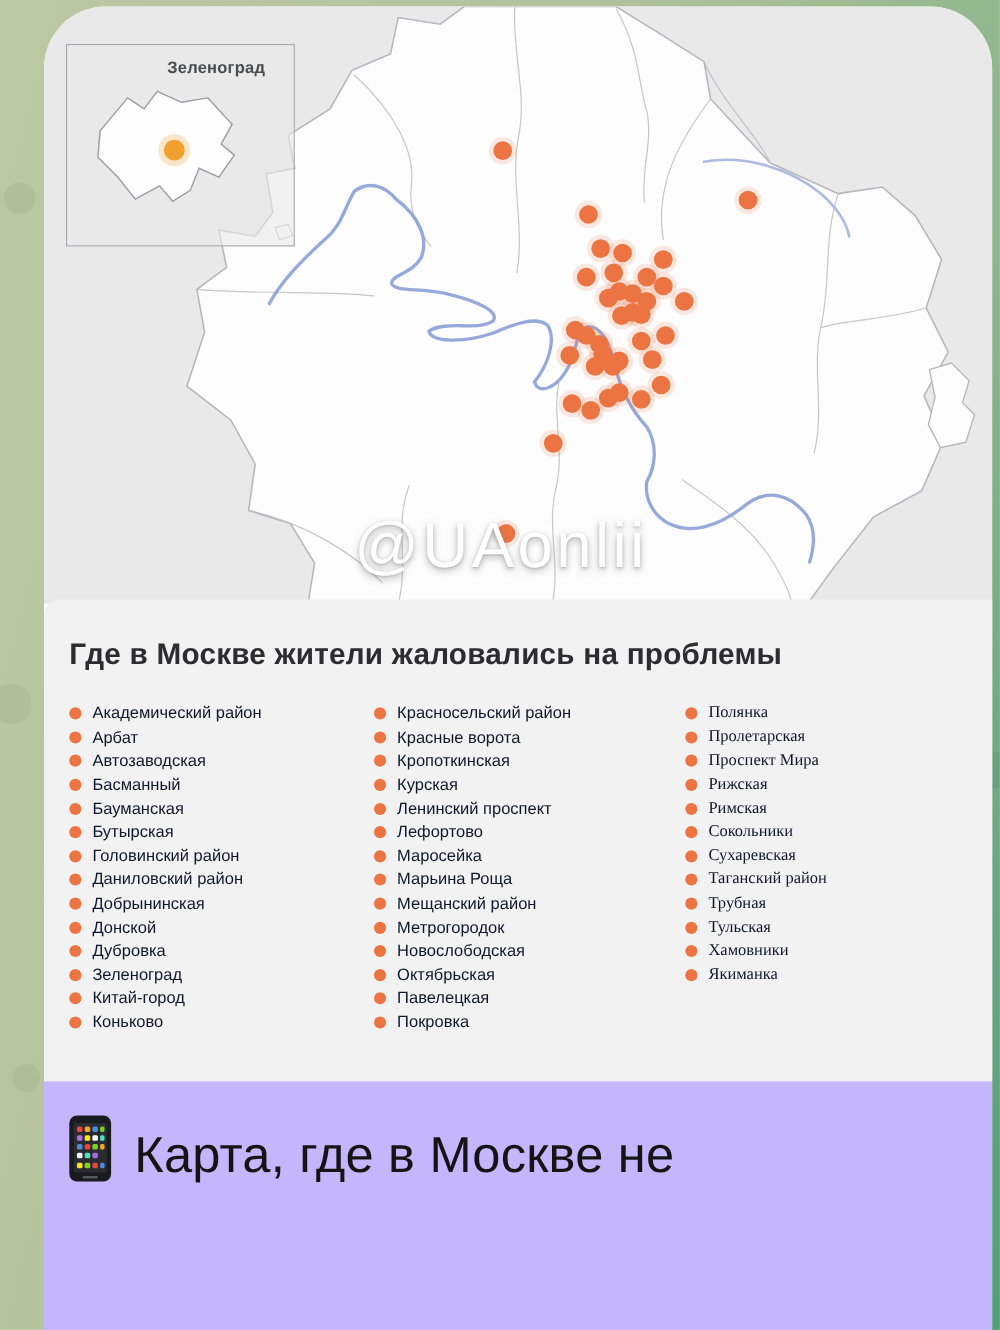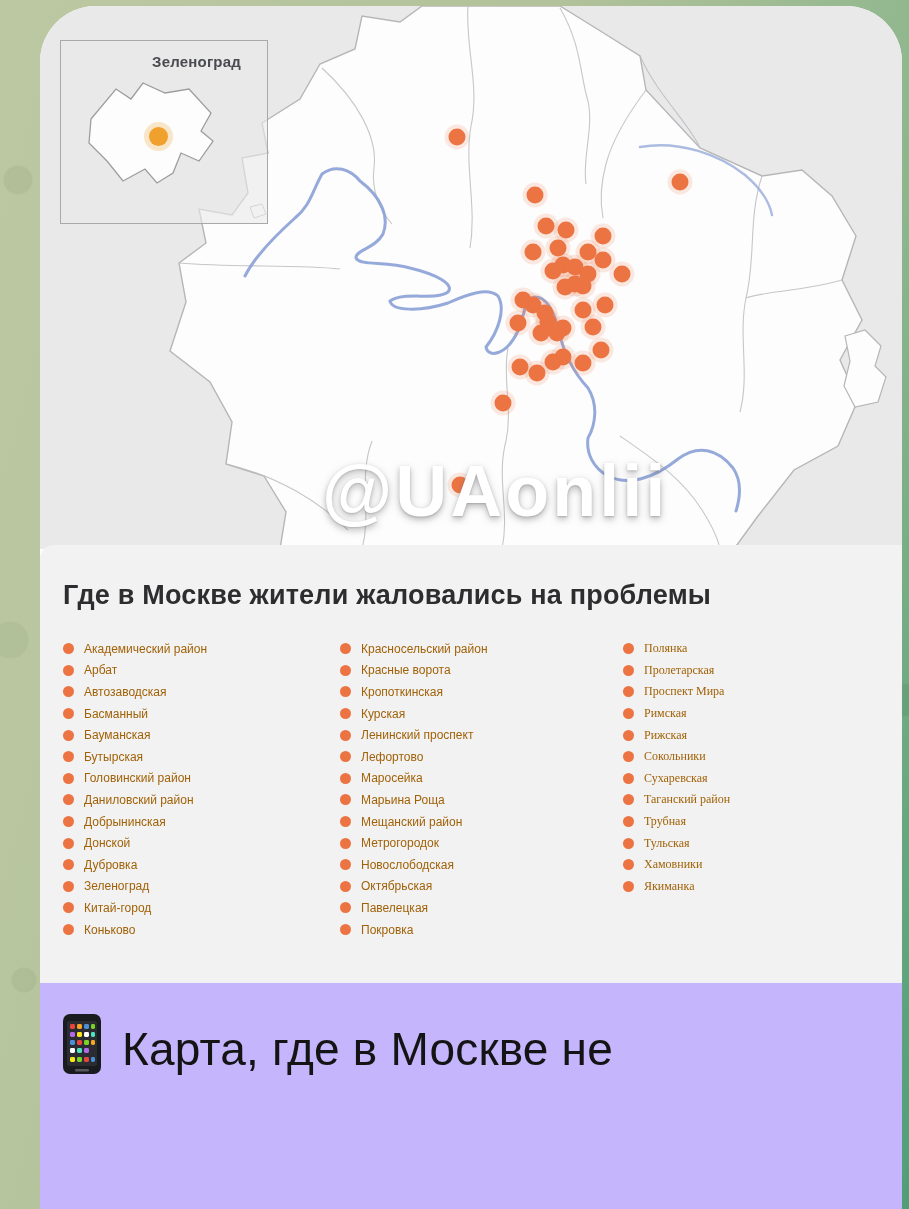--- a/index.html
+++ b/index.html
@@ -30,34 +30,34 @@
     background:#ec7443; box-shadow:0 0 0 4px rgba(236,116,67,.16);
     transform:translate(-50%,-50%); }
 
   .inset { position:absolute; left:20px; top:34px; width:208px; height:184px;
     border:1px solid #a9a9ad; background:rgba(233,233,234,.6); }
   .inset-label { position:absolute; right:26px; top:12px; font-size:15px;
     font-weight:bold; color:#4a4b4e; letter-spacing:.2px; }
   .inset-dot { position:absolute; left:88px; top:86px; width:19px; height:19px;
     border-radius:50%; background:#f0a02c; box-shadow:0 0 0 5px rgba(240,160,44,.25); }
 
-  .watermark { position:absolute; left:282px; top:444px; font-size:72px;
-    font-weight:bold; color:#ffffff; letter-spacing:3px; white-space:nowrap;
+  .watermark { position:absolute; left:282px; top:456px; font-size:58px;
+    font-weight:normal; color:#ffffff; letter-spacing:3px; white-space:nowrap;
     text-shadow:0 3px 7px rgba(110,110,115,.50), 0 1px 2px rgba(110,110,115,.35); }
 
   
   .panel { position:absolute; left:0; top:539px; width:892px; height:438px;
     background:#f2f2f3; border-radius:14px 14px 0 0; padding:32px 0 0 23px; }
   .panel-title { color:#2d2d2f; font-weight:bold; font-size:27px;
     line-height:37px; letter-spacing:.2px; margin-bottom:24px; }
   .cols { display:flex; }
   .col { list-style:none; }
   .col-0 { width:277px; } .col-1 { width:283px; } .col-2 { width:254px;font-family:Liberation Serif, serif; }
   .col li { display:flex; align-items:center; gap:10px; height:21.6px;
-    font-size:12px; color:#a16207; white-space:nowrap; }
+    font-size:15px; color:#0f172a; white-space:nowrap; }
   .bullet { width:11px; height:11px; border-radius:50%; background:#ec7443;
     flex:0 0 11px; }
 
   
   .caption-section { position:absolute; left:0; top:977px; width:862px;
     height:226px; background:#c4b5fd; padding:30px 20px 0 20px; }
   .caption { font-size:46px; line-height:66px; color:#141414; letter-spacing:.2px; }
   .phone-icon { display:inline-block; width:40px; height:62px;
     vertical-align:-10px; margin:0 20px 0 2px; }
 </style>
@@ -290,25 +290,25 @@
           <li>
             <span class="bullet"></span>
             <span>Пролетарская</span>
           </li>
           <li>
             <span class="bullet"></span>
             <span>Проспект Мира</span>
           </li>
           <li>
             <span class="bullet"></span>
+            <span>Рижская</span>
+          </li>
+          <li>
+            <span class="bullet"></span>
             <span>Римская</span>
-          </li>
-          <li>
-            <span class="bullet"></span>
-            <span>Рижская</span>
           </li>
           <li>
             <span class="bullet"></span>
             <span>Сокольники</span>
           </li>
           <li>
             <span class="bullet"></span>
             <span>Сухаревская</span>
           </li>
           <li>

